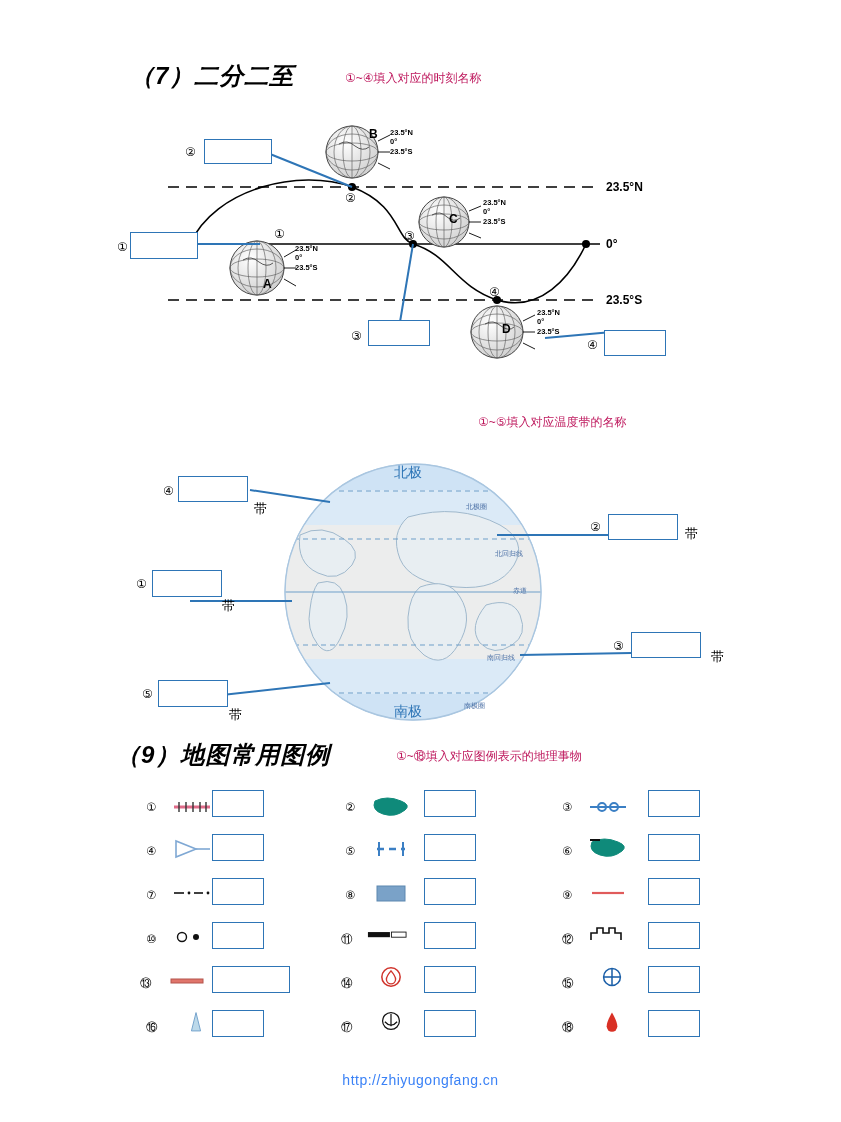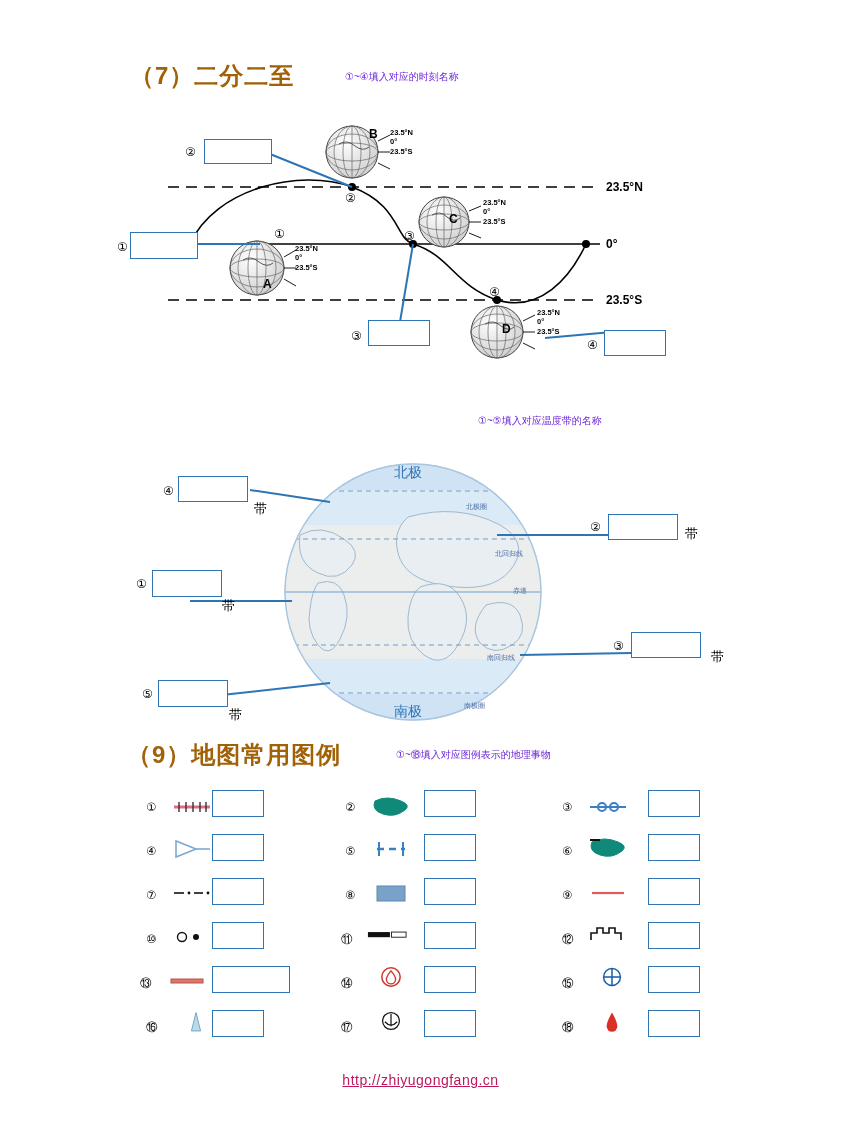--- a/index.html
+++ b/index.html
@@ -12,27 +12,28 @@
     overflow:hidden;
   }
   .page{position:relative;width:841px;height:1122px;}
 
   
   .sec-title{
     position:absolute;
     font-weight:bold;
     font-size:24px;
     letter-spacing:1px;
-    color:#a16207;
-    white-space:nowrap;
+    color:#000000;
+    white-space:nowrap;
+    font-style:italic;
   }
   .sec-note{
     position:absolute;
-    font-size:10px;
-    color:#6d28d9;
+    font-size:12px;
+    color:#be185d;
     white-space:nowrap;
   }
   .blank{
     position:absolute;
     border:1.6px solid #2e75b6;
     background:#ffffff;
     box-sizing:border-box;
   }
   .circnum{
     position:absolute;
@@ -60,23 +61,22 @@
     font-size:12px;
     font-weight:bold;
     color:#000;
     white-space:nowrap;
   }
   .footer{
     position:absolute;
     left:0;right:0;
     text-align:center;
     font-size:14px;
-    color:#be185d;
+    color:#3b82f6;
     letter-spacing:.5px;
-    text-decoration:underline;
   }
 
   
   #d7{position:absolute;left:0;top:110px;width:841px;height:270px;}
 
   
   #d8{position:absolute;left:0;top:455px;width:841px;height:275px;}
   .zone-cap{
     position:absolute;
     font-size:14px;
@@ -288,21 +288,21 @@
   <div class="lbl" style="left:222px;top:597px;">带</div>
 
   <div class="circnum" style="left:613px;top:640px;">③</div>
   <div class="blank" style="left:631px;top:632px;width:70px;height:26px;"></div>
   <div class="lbl" style="left:711px;top:648px;">带</div>
 
   <div class="circnum" style="left:142px;top:688px;">⑤</div>
   <div class="blank" style="left:158px;top:680px;width:70px;height:27px;"></div>
   <div class="lbl" style="left:229px;top:706px;">带</div>
 
-  <div class="sec-title" style="left:127px;top:739px;">（9）地图常用图例</div>
+  <div class="sec-title" style="left:116px;top:739px;">（9）地图常用图例</div>
   <div class="sec-note" style="left:396px;top:748px;">①~⑱填入对应图例表示的地理事物</div>
 
   <div id="d9">
 
     <div class="lg-num" style="left:146px;top:18px;">①</div>
     <svg class="lg-sym" style="left:170px;top:12px;" viewBox="0 0 44 26">
       <line x1="4" y1="13" x2="40" y2="13" stroke="#e06c8a" stroke-width="3"></line>
       <g stroke="#333" stroke-width="1.4">
         <line x1="9" y1="8" x2="9" y2="18"></line>
           <line x1="16" y1="8" x2="16" y2="18"></line>

